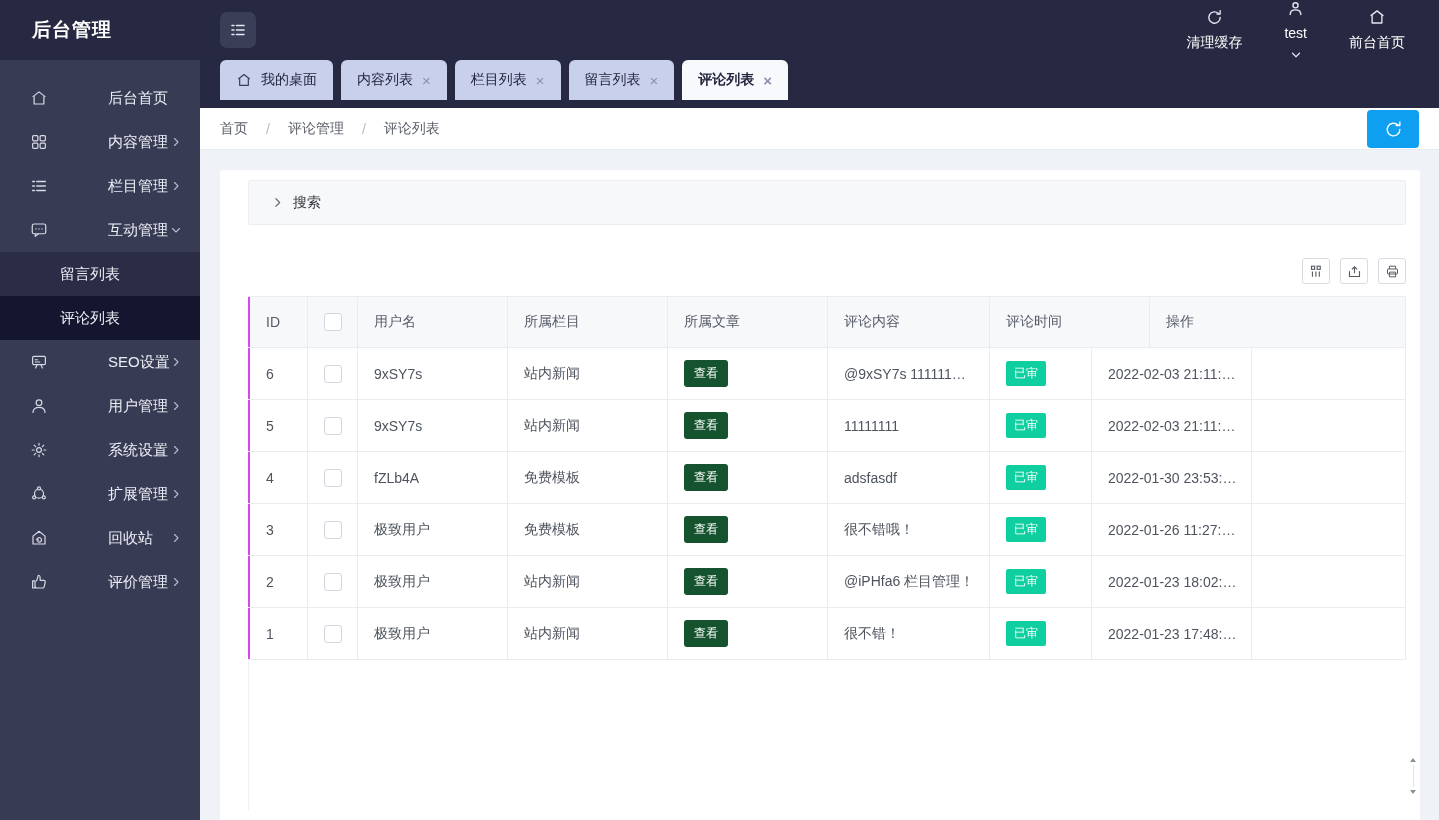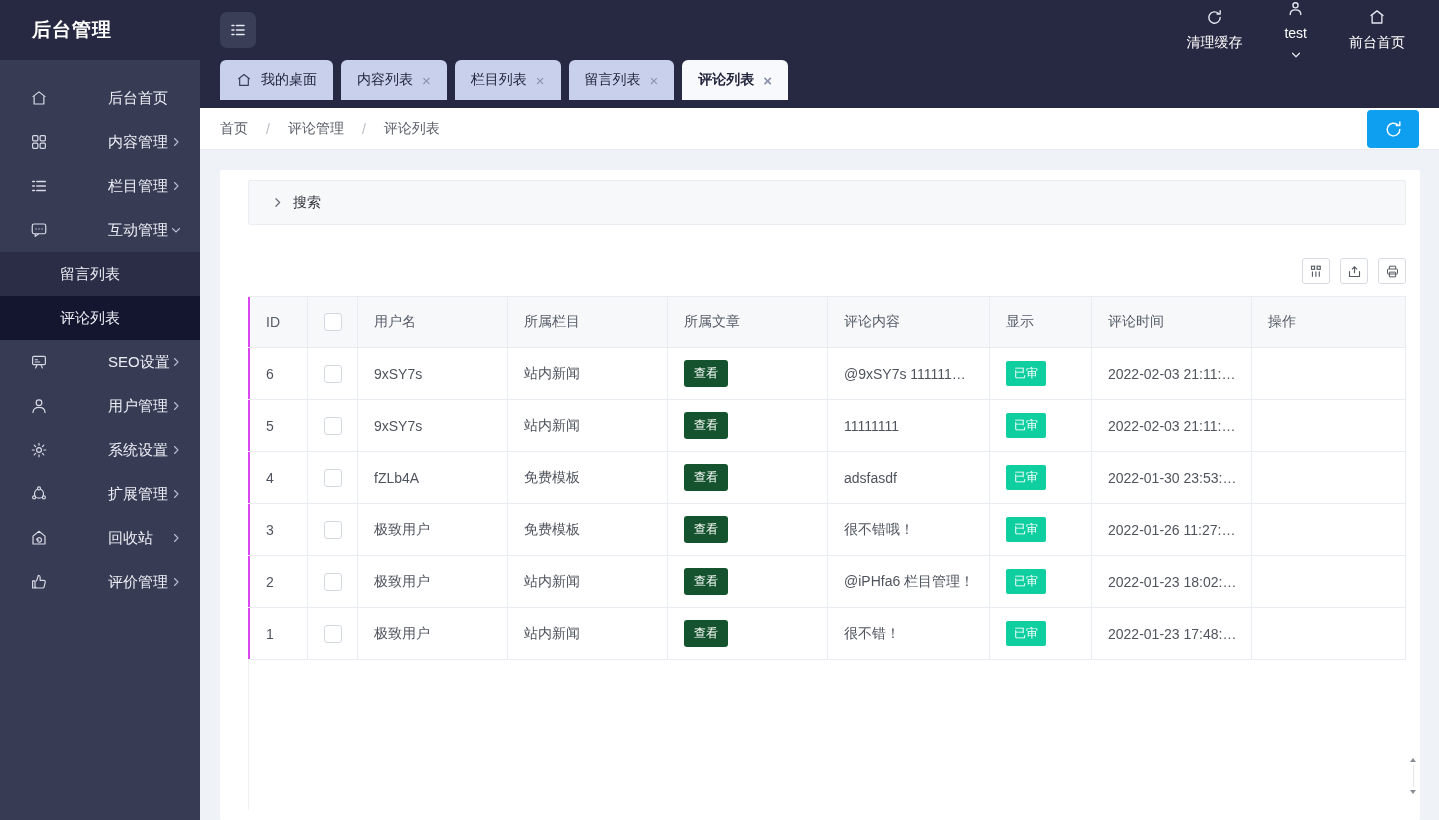--- a/index.html
+++ b/index.html
@@ -415,21 +415,20 @@
           <div class="tbl">
             <div class="tr head">
               <div class="td c-id">ID</div>
               <div class="td c-chk">
                 <input type="checkbox" class="chk" style="">
               </div>
               <div class="td c-user">用户名</div>
               <div class="td c-cat">所属栏目</div>
               <div class="td c-art">所属文章</div>
               <div class="td c-cont">评论内容</div>
-              <div class="td c-show">显示</div>
               <div class="td c-time">评论时间</div>
               <div class="td c-op">操作</div>
             </div>
 
             <div class="tr">
               <div class="td c-id">6</div>
               <div class="td c-chk">
                   <input type="checkbox" class="chk" style="">
                 </div>
               <div class="td c-user">9xSY7s</div>

